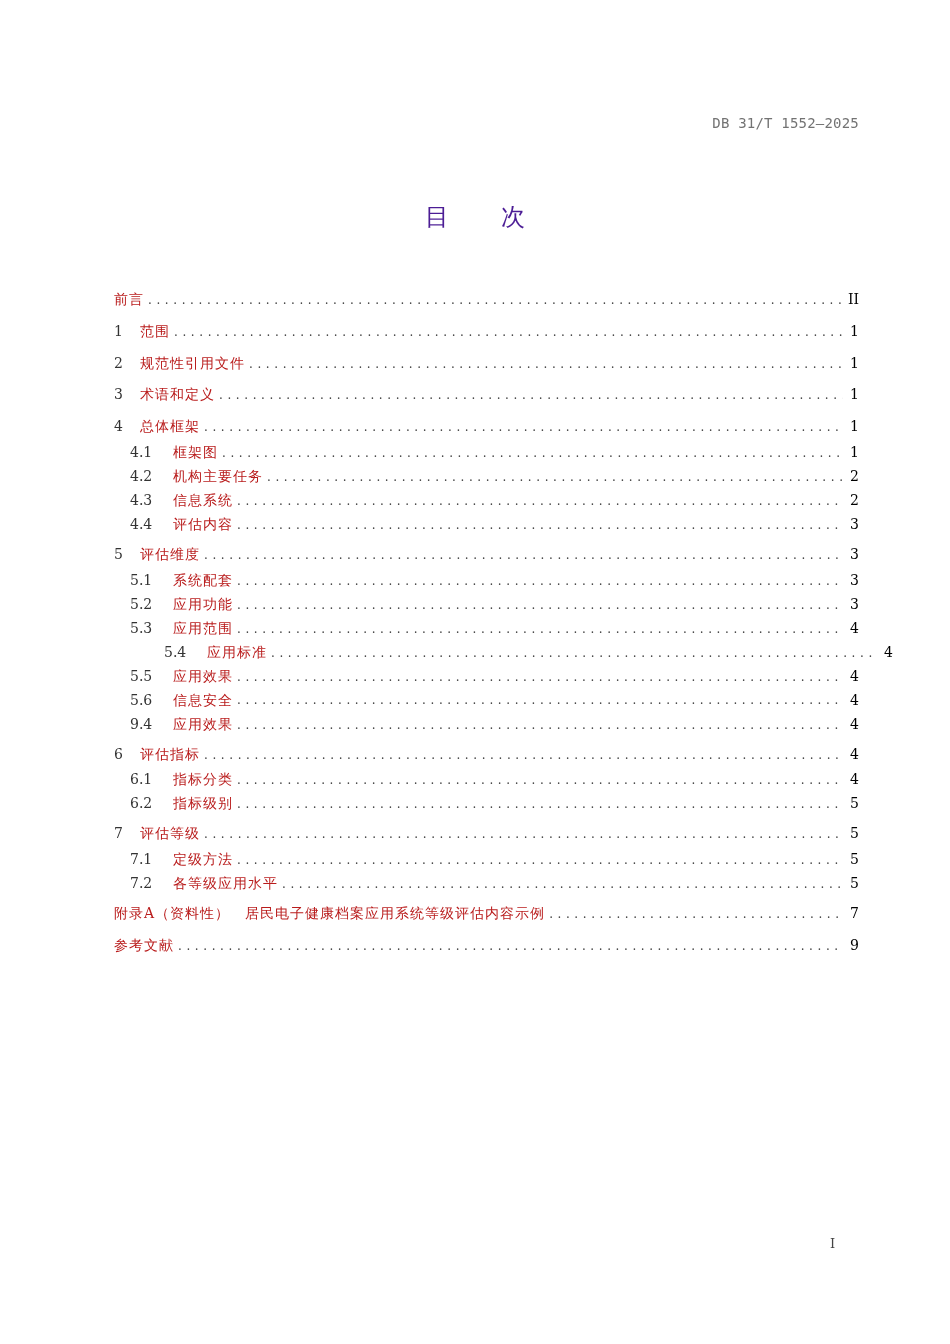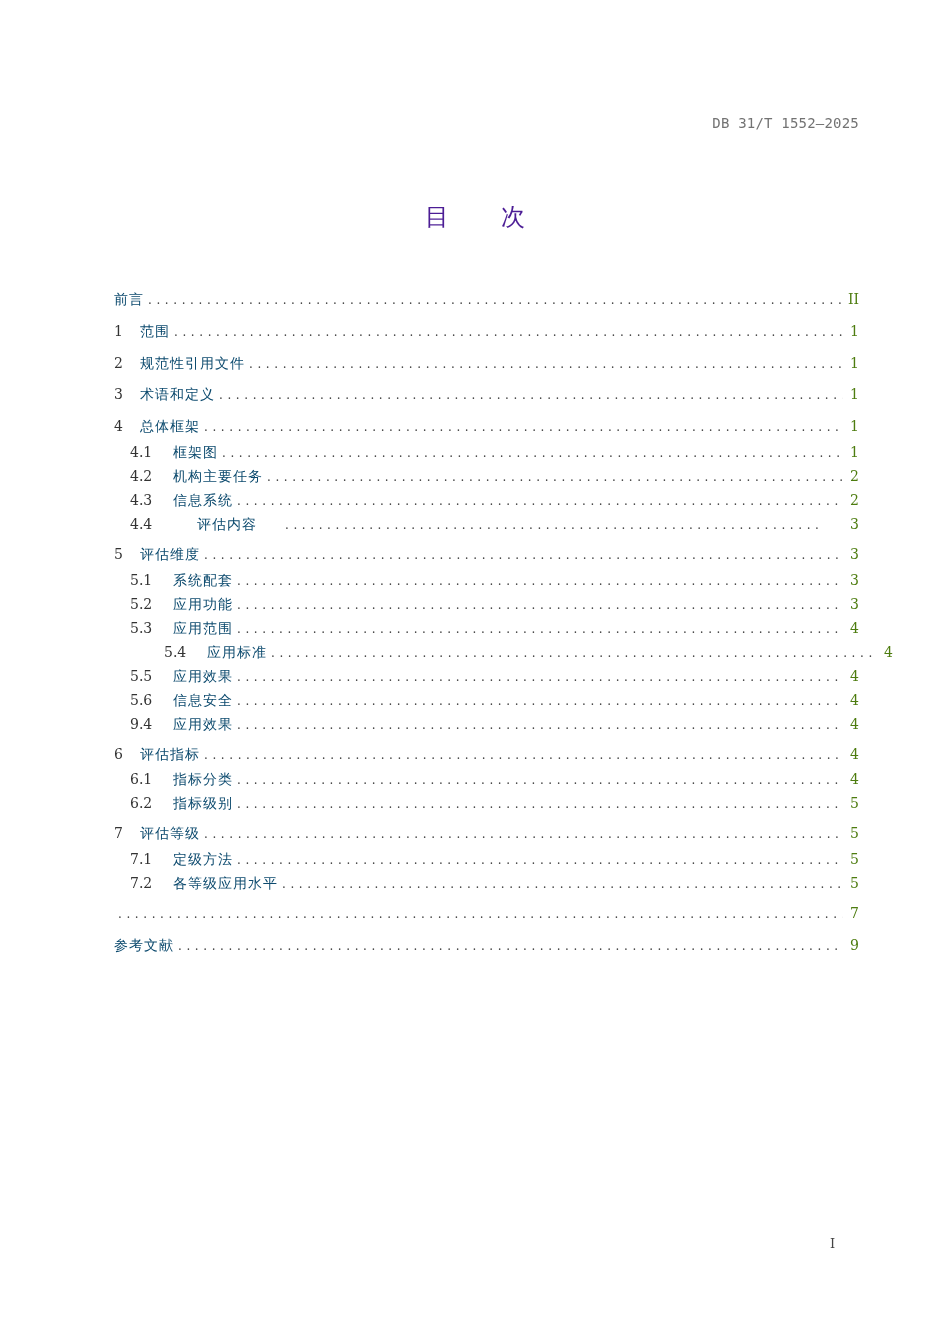--- a/index.html
+++ b/index.html
@@ -23,29 +23,29 @@
     .toc { position: absolute; left: 0; top: 0; width: 950px; }
     .toc-row {
       position: absolute; left: 114px; width: 745px; height: 20px;
       display: flex; align-items: baseline;
       font-size: 14px; line-height: 20px; white-space: nowrap;
     }
     .toc-row.lvl2 { left: 130px; width: 729px; }
     .toc-num { display: inline-block; color: #333; }
     .lvl1 .toc-num { width: 26px; }
     .lvl2 .toc-num { width: 43px; }
-    .toc-title { color: #0c4a6e; letter-spacing: 1px; }
+    .toc-title { color: #b91c1c; letter-spacing: 1px; }
     .toc-dots {
       flex: 1; overflow: hidden; margin: 0 4px 0 4px;
       color: #444; letter-spacing: 4.6px; font-size: 12px;
     }
     .toc-dots::before {
       content: "............................................................................................................................................................";
     }
-    .toc-page { min-width: 12px; text-align: right; color: #4d7c0f; }
+    .toc-page { min-width: 12px; text-align: right; color: #000000; }
     .page-footer {
       position: absolute; left: 830px; top: 1236px; font-size: 13px; color: #444;
     }
   </style>
 </head>
 <body>
 
 <div class="std-code">DB 31/T 1552—2025</div>
 
 <div class="page-title">目次</div>
@@ -91,21 +91,21 @@
       <span class="toc-title">机构主要任务</span>
       <span class="toc-dots"></span>
       <span class="toc-page">2</span>
     </div>
     <div class="toc-row lvl2" style="top: 490px;">
       <span class="toc-num">4.3</span>
       <span class="toc-title">信息系统</span>
       <span class="toc-dots"></span>
       <span class="toc-page">2</span>
     </div>
-    <div class="toc-row lvl2" style="top: 514px; gap: 24px;">
+    <div class="toc-row lvl2" style="top: 514px;">
       <span class="toc-num">4.4</span>
       <span class="toc-title">评估内容</span>
       <span class="toc-dots"></span>
       <span class="toc-page">3</span>
     </div>
     <div class="toc-row lvl1" style="top: 544px;">
       <span class="toc-num">5</span>
       <span class="toc-title">评估维度</span>
       <span class="toc-dots"></span>
       <span class="toc-page">3</span>
@@ -133,21 +133,21 @@
       <span class="toc-title">应用标准</span>
       <span class="toc-dots"></span>
       <span class="toc-page">4</span>
     </div>
     <div class="toc-row lvl2" style="top: 666px;">
       <span class="toc-num">5.5</span>
       <span class="toc-title">应用效果</span>
       <span class="toc-dots"></span>
       <span class="toc-page">4</span>
     </div>
-    <div class="toc-row lvl2" style="top: 690px;">
+    <div class="toc-row lvl2" style="top: 690px; align-items: center;">
       <span class="toc-num">5.6</span>
       <span class="toc-title">信息安全</span>
       <span class="toc-dots"></span>
       <span class="toc-page">4</span>
     </div>
     <div class="toc-row lvl2" style="top: 714px;">
       <span class="toc-num">9.4</span>
       <span class="toc-title">应用效果</span>
       <span class="toc-dots"></span>
       <span class="toc-page">4</span>
@@ -182,20 +182,21 @@
       <span class="toc-dots"></span>
       <span class="toc-page">5</span>
     </div>
     <div class="toc-row lvl2" style="top: 873px;">
       <span class="toc-num">7.2</span>
       <span class="toc-title">各等级应用水平</span>
       <span class="toc-dots"></span>
       <span class="toc-page">5</span>
     </div>
     <div class="toc-row lvl1" style="top: 903px;">
+      <span class="toc-title">附录A（资料性）　居民电子健康档案应用系统等级评估内容示例</span>
       <span class="toc-dots"></span>
       <span class="toc-page">7</span>
     </div>
     <div class="toc-row lvl1" style="top: 935px;">
       <span class="toc-title">参考文献</span>
       <span class="toc-dots"></span>
       <span class="toc-page">9</span>
     </div>
   </div>
 

